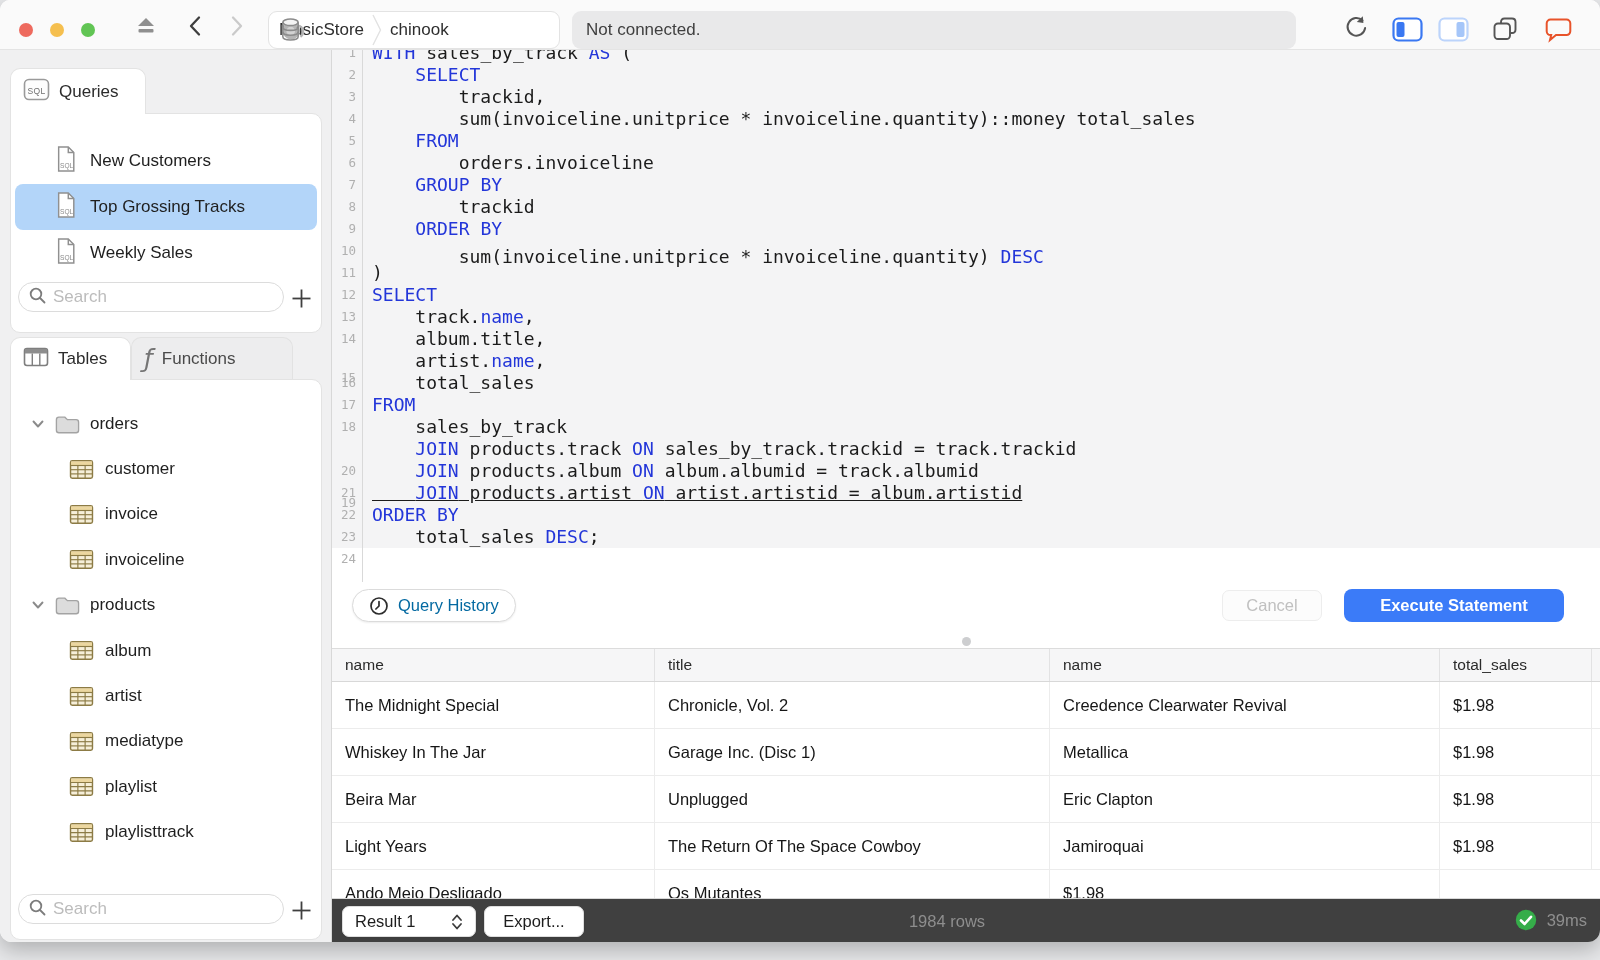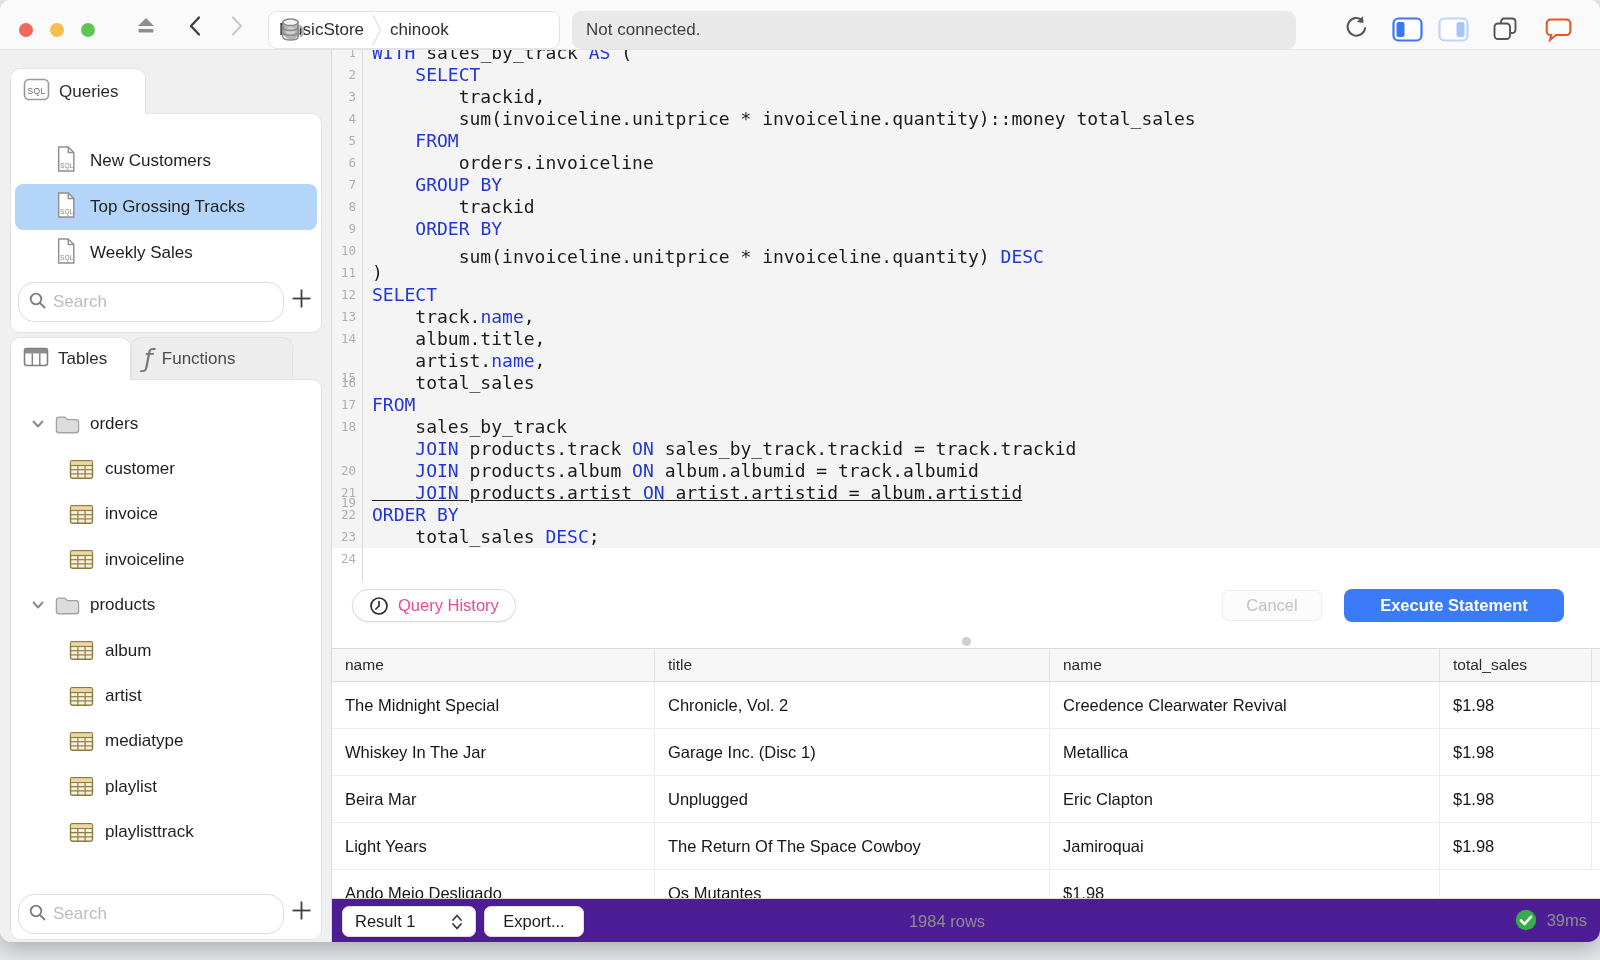--- a/index.html
+++ b/index.html
@@ -27,21 +27,21 @@
   #functions-tab { left:131px; top:287px; width:162px; height:42px; background:#ededee; border-color:#e2e2e2; color:#4a4a4a; z-index:0; }
   .panel { position:absolute; left:10px; width:312px; background:#fff; border:1px solid #e3e3e3; border-radius:0 10px 10px 10px; z-index:1; }
   #queries-panel { top:63px; height:220px; }
   #tables-panel { top:329px; height:561px; }
 
   #query-list { position:absolute; left:4px; right:4px; top:24px; }
   .q-item { height:46px; display:flex; align-items:center; padding-left:40px; gap:13px; border-radius:8px; }
   .q-item.selected { background:#b3d5f9; }
   .q-item .lbl { font-size:17px; color:#1f1f1f; }
 
-  .searchrow { position:absolute; left:7px; width:266px; height:40px; border:1px solid #dcdcdc; border-radius:16px;
+  .searchrow { position:absolute; left:7px; width:266px; height:30px; border:1px solid #dcdcdc; border-radius:16px;
                background:#fff; display:flex; align-items:center; padding:0 10px; gap:7px; }
   .searchrow input { border:none; outline:none; background:transparent; flex:1; font-size:17px; color:#333; font-family:"Liberation Sans",sans-serif; }
   .searchrow input::placeholder { color:#bcbcbc; }
   .plusbtn { position:absolute; left:278px; width:24px; height:24px; display:flex; align-items:center; justify-content:center; }
   #queries-search { top:168px; } #queries-plus { top:172px; }
   #tables-search { top:514px; z-index:3; background:#fff; } #tables-plus { top:518px; z-index:3; }
 
   #table-tree { position:absolute; left:0; right:0; top:21px; }
   .t-row { height:45.4px; display:flex; align-items:center; font-size:17px; color:#1f1f1f; }
   .t-row.folder { padding-left:20px; gap:9px; }
@@ -54,39 +54,39 @@
   #editor { position:absolute; left:0; top:0; width:1268px; height:532px; overflow:hidden; }
   #gutter-sep { position:absolute; left:30px; top:0; width:1px; height:532px; background:#d9d9d9; }
   .ln-num { position:absolute; left:0; width:24px; text-align:right; font-family:"DejaVu Sans Mono",monospace;
             font-size:12.5px; line-height:22px; color:#b0b0b0; }
   .code-line { position:absolute; left:40px; white-space:pre; font-family:"DejaVu Sans Mono",monospace;
                font-size:18px; line-height:22px; color:#1b1b1b; }
   .code-line .kw { color:#2336d9; }
 
   #query-history { position:absolute; left:20px; top:539px; height:33px; border-radius:17px; background:#fff;
                    border:1px solid #dbdbdb; box-shadow:0 1px 2px rgba(0,0,0,.07); display:flex; align-items:center;
-                   gap:9px; padding:0 16px; font-size:16.5px; color:#ec4899; }
+                   gap:9px; padding:0 16px; font-size:16.5px; color:#0369a1; }
   #cancel-btn { position:absolute; left:890px; top:540px; width:100px; height:31px; border-radius:7px; background:#fcfcfc;
                 border:1px solid #ededed; display:flex; align-items:center; justify-content:center; font-size:16.5px; color:#c0c0c0; }
   #execute-btn { position:absolute; left:1012px; top:539px; width:220px; height:33px; border-radius:8px; background:#3b7bf8;
                  display:flex; align-items:center; justify-content:center; font-size:16.5px; font-weight:600; color:#fff; }
   #split-dot { position:absolute; left:630px; top:587px; width:9px; height:9px; border-radius:50%; background:#cdced0; }
 
   
   #results { position:absolute; left:0; top:598px; width:1268px; height:250px; overflow:hidden; border-top:1px solid #dcdcdc; }
   .rgrid { display:grid; grid-template-columns:323px 395px 390px 152px 1fr; }
   #rheader { height:33px; background:#f6f6f7; border-bottom:1px solid #d8d8d8; }
   #rheader .hcell { display:flex; align-items:center; padding-left:13px; font-size:15.5px; color:#2b2b2b; border-right:1px solid #e2e2e3; }
   #rheader .hcell.filler { border-right:none; }
   .rrow { height:47px; border-bottom:1px solid #ececec; }
   .rrow .rcell { display:flex; align-items:center; padding-left:13px; font-size:16.5px; color:#161616; border-right:1px solid #ececec; }
   .rrow .rcell.filler { border-right:none; }
 
   
-  #bottombar { position:absolute; left:332px; top:898px; width:1268px; height:44px; background:#4c1d95; border-top:1px solid #d9d9d9; z-index:6; }
+  #bottombar { position:absolute; left:332px; top:898px; width:1268px; height:44px; background:#404040; border-top:1px solid #d9d9d9; z-index:6; }
   .bbtn { position:absolute; top:7px; height:31px; background:#fff; border:1px solid #dedede; border-radius:7px;
           box-shadow:0 1px 2px rgba(0,0,0,.08); display:flex; align-items:center; justify-content:center; font-size:16.5px; color:#1d1d1d; }
   #result-select { left:10px; width:134px; justify-content:space-between; padding:0 12px; }
   #export-btn { left:152px; width:100px; }
   #rowcount { position:absolute; left:540px; width:150px; top:13px; text-align:center; font-size:16.5px; color:#8e8e8e; }
   #status-ok { position:absolute; right:13px; top:10px; display:flex; align-items:center; gap:10px; font-size:16.5px; color:#8e8e8e; }
 </style>
 </head>
 <body>
 

